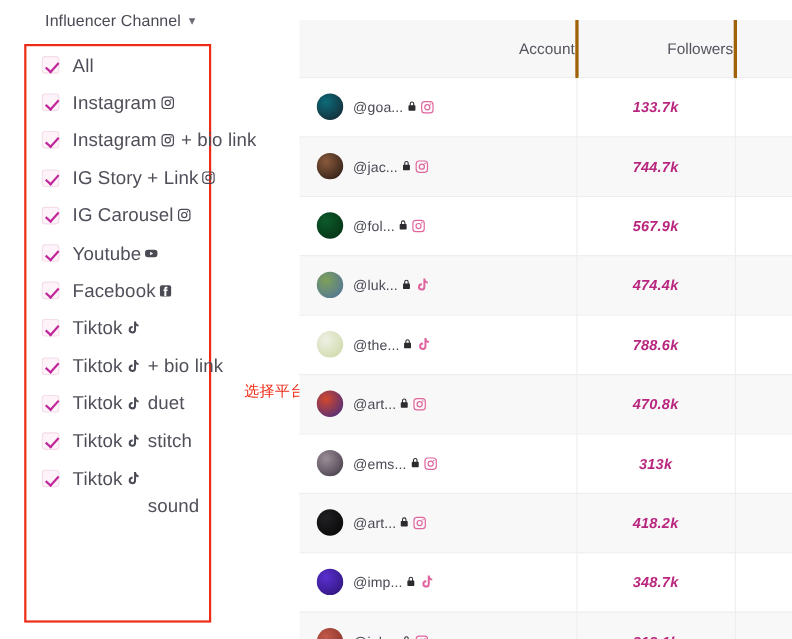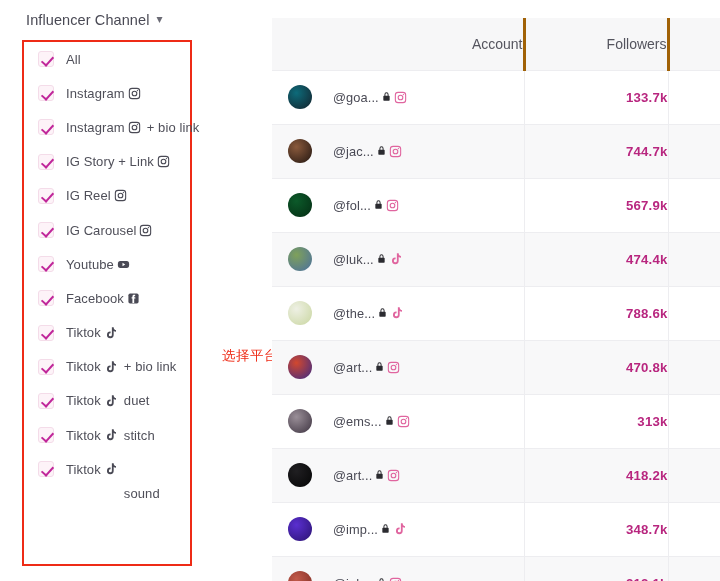--- a/index.html
+++ b/index.html
@@ -10,21 +10,21 @@
     overflow: hidden;
   }
   #root { position: relative; width: 720px; height: 581px; }
 
   
   .filter-panel {
     position: absolute; left: 0; top: 0;
     width: 250px; height: 581px;
   }
   .filter-header {
-    position: absolute; left: 26px; top: 12px;
+    position: absolute; left: 41px; top: 12px;
     font-size: 14.5px; color: #4a4a55; letter-spacing: .1px;
     display: flex; align-items: center; gap: 7px;
     white-space: nowrap;
   }
   .chev { font-size: 12px; color: #6b6b75; line-height: 1; transform: translateY(-1px); }
 
   .filter-box {
     position: absolute; left: 22px; top: 40px;
     width: 170px; height: 526px;
     border: 2px solid #ee2b16;
@@ -48,21 +48,21 @@
   }
   .cbx::after {
     content: "";
     position: absolute; left: 4.5px; top: 1.5px;
     width: 5px; height: 10px;
     border: solid #c0269a;
     border-width: 0 2.4px 2.4px 0;
     transform: rotate(42deg);
   }
   .opt-label {
-    font-size: 13px; color: #4f4f59;
+    font-size: 17px; color: #4f4f59;
     display: flex; align-items: center; gap: 3px;
     line-height: 1;
   }
   .opt-label .txt { letter-spacing: .1px; }
   .glyph { display: inline-flex; align-items: center; flex: none; }
   .glyph svg { display: block; }
 
   
   .annot {
     position: absolute; left: 222px; top: 347px;
@@ -90,36 +90,37 @@
   thead th.c-extra    { width: 134px; }
   tbody td {
     height: 54px;
     border-bottom: 1px solid #ededf0;
     border-right: 1px solid #ededf0;
     vertical-align: middle;
   }
   tbody tr:nth-child(odd)  td { background: #ffffff; }
   tbody tr:nth-child(even) td { background: #f8f8f9; }
   td.acct { padding-left: 16px; }
-  .acct-inner { display: flex; align-items: center; gap: 21px; }
+  .acct-inner { display: flex; align-items: center; gap: 9px; }
   .avatar {
     width: 24px; height: 24px; border-radius: 50%;
     flex: none; background: #bbb;
     background-size: cover;
   }
   .handle {
     font-size: 12.8px; color: #4a4a55; letter-spacing: .1px;
     display: flex; align-items: center; gap: 2px;
   }
   .lock { flex: none; }
   .plat { flex: none; display: inline-flex; }
   td.foll {
-    text-align: right;
+    text-align: center;
     font-size: 13.2px; font-weight: bold; color: #b8267f;
     letter-spacing: .2px;
+    font-style: italic;
   }
 </style>
 </head>
 <body>
 
 <div id="root">
 
   <div class="filter-panel">
 
     <div class="filter-header">
@@ -159,33 +160,20 @@
                   <circle cx="17.4" cy="6.6" r="1.2" fill="#4a4a55" stroke="none"></circle>
                 </svg>
               </span>
               <span class="txt" style="margin-left: 3px;">+ bio link</span>
             </span>
           </div>
           <div class="opt">
             <span class="cbx"></span>
             <span class="opt-label">
               <span class="txt">IG Story + Link</span>
-              <span class="glyph">
-                <svg xmlns="http://www.w3.org/2000/svg" width="13" height="13" viewBox="0 0 24 24" fill="none" stroke="#4a4a55" stroke-width="2">
-                  <rect x="2.5" y="2.5" width="19" height="19" rx="5"></rect>
-                  <circle cx="12" cy="12" r="4.3"></circle>
-                  <circle cx="17.4" cy="6.6" r="1.2" fill="#4a4a55" stroke="none"></circle>
-                </svg>
-              </span>
-            </span>
-          </div>
-          <div class="opt">
-            <span class="cbx"></span>
-            <span class="opt-label">
-              <span class="txt">IG Reel</span>
               <span class="glyph">
                 <svg xmlns="http://www.w3.org/2000/svg" width="13" height="13" viewBox="0 0 24 24" fill="none" stroke="#4a4a55" stroke-width="2">
                   <rect x="2.5" y="2.5" width="19" height="19" rx="5"></rect>
                   <circle cx="12" cy="12" r="4.3"></circle>
                   <circle cx="17.4" cy="6.6" r="1.2" fill="#4a4a55" stroke="none"></circle>
                 </svg>
               </span>
             </span>
           </div>
           <div class="opt">

